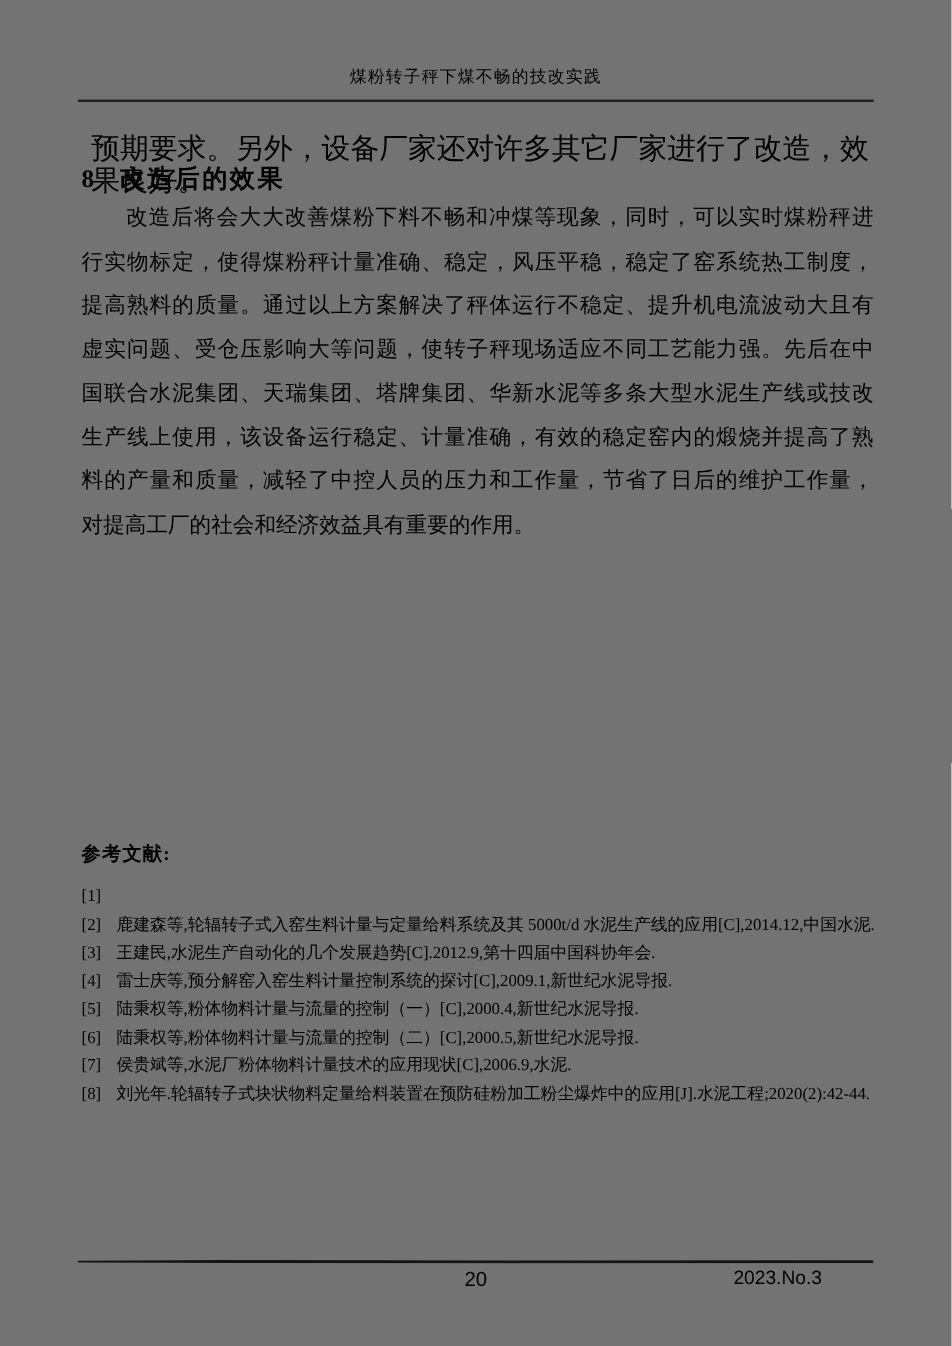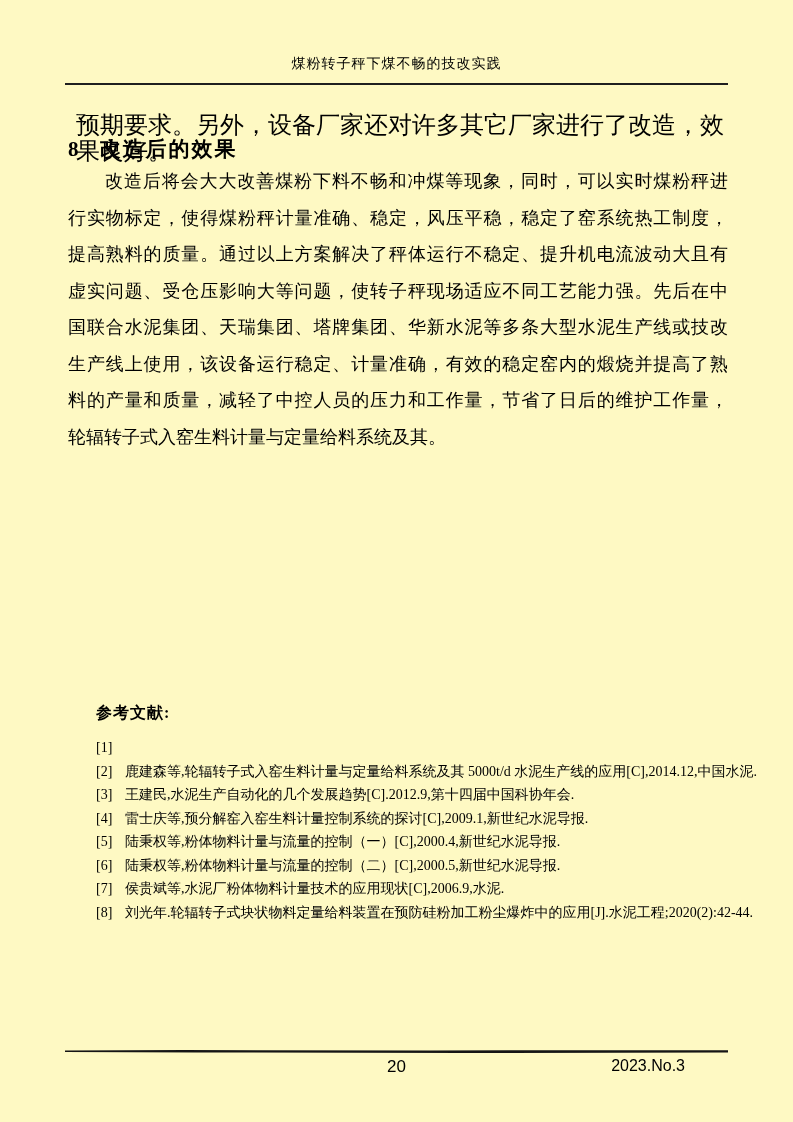--- a/index.html
+++ b/index.html
@@ -1,19 +1,19 @@
 <!DOCTYPE html>
 <html lang="zh"><head>
 <meta charset="utf-8">
 <style>
   html,body { margin:0; padding:0; background:#fff; }
   .page {
     position:relative;
     width:793px; height:1122px;
-    background:#fef9c3;
+    background:#737373;
     color:#000;
     font-family:"Liberation Serif", serif;
     overflow:hidden;
   }
   
   .header-title {
     position:absolute; top:55px; left:0; width:100%;
     text-align:center; font-size:14px; letter-spacing:1px;
   }
   .header-rule {
@@ -40,21 +40,21 @@
   }
   .body-line {
     height:36.5px; line-height:36.5px;
     text-align:justify; text-align-last:justify;
     text-justify:inter-character;
     overflow:hidden;
   }
   .body-line.first { padding-left:37px; }
   .body-line.last { text-align:left; text-align-last:left; }
   
-  .references { position:absolute; top:703px; left:68px; width:690px;margin-left:28px; }
+  .references { position:absolute; top:703px; left:68px; width:690px; }
   .ref-heading {
     font-size:16px; font-weight:bold; line-height:20px; margin-bottom:13px;
     letter-spacing:1px;
   }
   .ref-item {
     display:flex; font-size:14px; line-height:23.5px; white-space:nowrap;
   }
   .ref-marker { width:29px; flex:none; }
   .ref-text { flex:none; }
   
@@ -88,21 +88,21 @@
   </h2>
 
   <div class="paragraph">
     <div class="body-line first">改造后将会大大改善煤粉下料不畅和冲煤等现象，同时，可以实时煤粉秤进</div>
     <div class="body-line">行实物标定，使得煤粉秤计量准确、稳定，风压平稳，稳定了窑系统热工制度，</div>
     <div class="body-line">提高熟料的质量。通过以上方案解决了秤体运行不稳定、提升机电流波动大且有</div>
     <div class="body-line">虚实问题、受仓压影响大等问题，使转子秤现场适应不同工艺能力强。先后在中</div>
     <div class="body-line">国联合水泥集团、天瑞集团、塔牌集团、华新水泥等多条大型水泥生产线或技改</div>
     <div class="body-line">生产线上使用，该设备运行稳定、计量准确，有效的稳定窑内的煅烧并提高了熟</div>
     <div class="body-line">料的产量和质量，减轻了中控人员的压力和工作量，节省了日后的维护工作量，</div>
-    <div class="body-line last">轮辐转子式入窑生料计量与定量给料系统及其。</div>
+    <div class="body-line last">对提高工厂的社会和经济效益具有重要的作用。</div>
   </div>
 
   <section class="references">
     <div class="ref-heading">参考文献:</div>
 
     <div class="ref-item">
       <span class="ref-marker">[1]</span>
     </div>
     <div class="ref-item">
       <span class="ref-marker">[2]</span>

